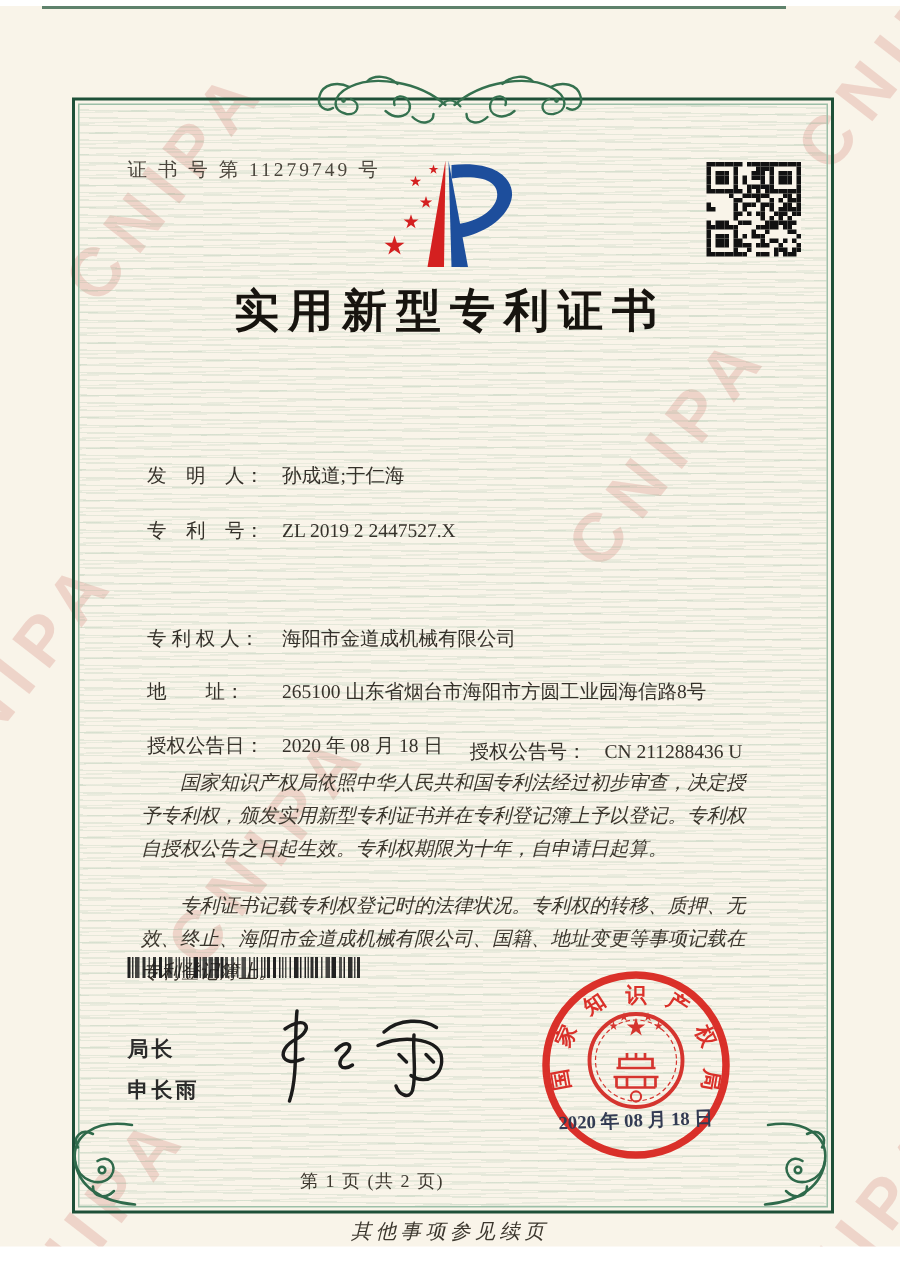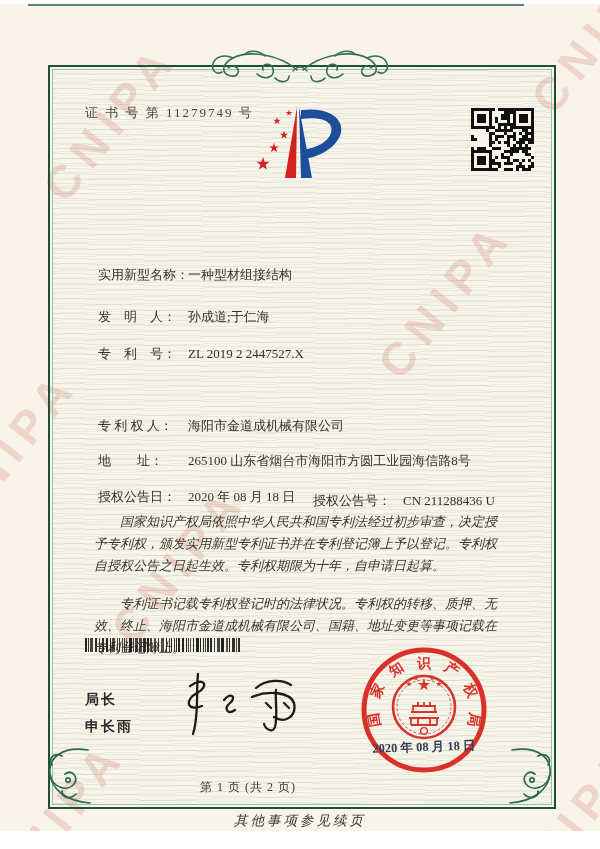--- a/index.html
+++ b/index.html
@@ -350,24 +350,22 @@
       <div style="left: 24px; top: 60px;"></div>
       <div style="left: 33px; top: 60px;"></div>
       <div style="left: 36px; top: 60px;"></div>
       <div style="left: 39px; top: 60px;"></div>
       <div style="left: 45px; top: 60px;"></div>
       <div style="left: 51px; top: 60px;"></div>
       <div style="left: 54px; top: 60px;"></div>
       <div style="left: 57px; top: 60px;"></div>
     </div>
 
-
-  <div class="row" style="top:246px">
-    <span class="lbl">实用新型名称：</span><span>一种型材组接结构</span>
-  </div>
+  <div id="doc-title" class="abs">实用新型专利证书</div>
+
   <div class="row" style="top:288px">
     <span class="lbl">发　明　人：</span><span>孙成道;于仁海</span>
   </div>
   <div class="row" style="top:325px">
     <span class="lbl">专　利　号：</span><span>ZL 2019 2 2447527.X</span>
   </div>
   <div class="row" style="top:397px">
     <span class="lbl">专 利 权 人：</span><span>海阳市金道成机械有限公司</span>
   </div>
   <div class="row" style="top:432px">

